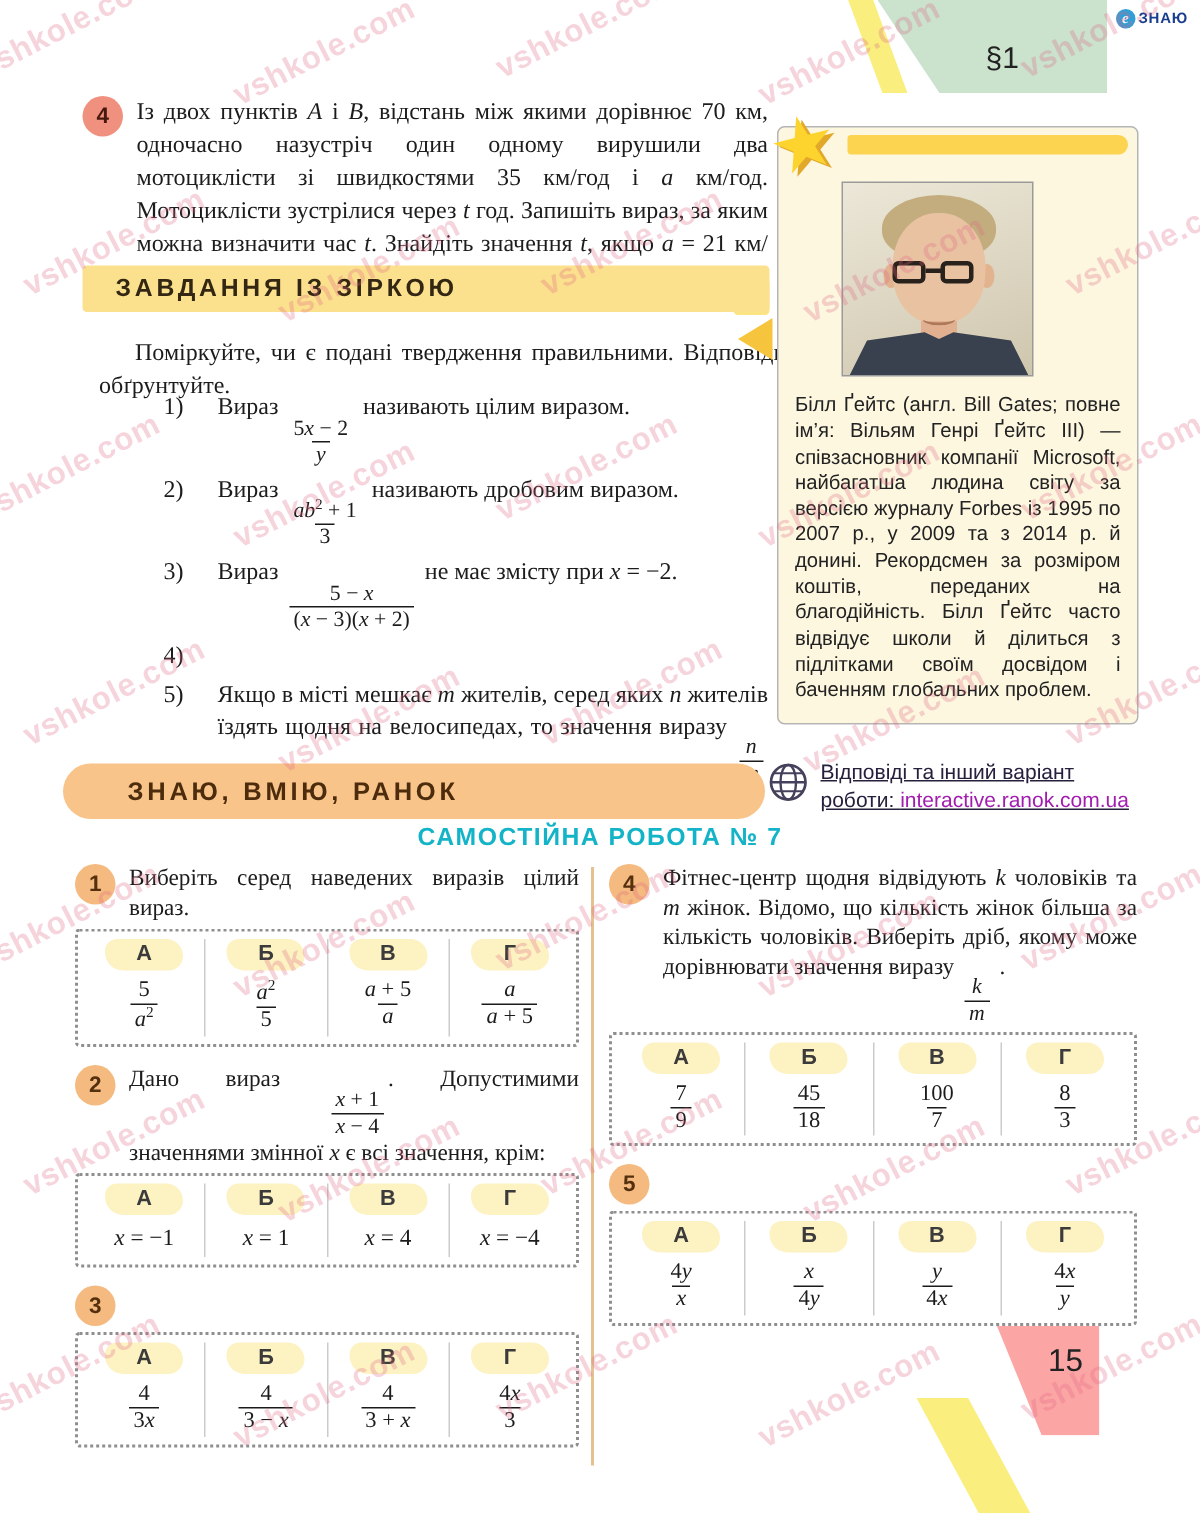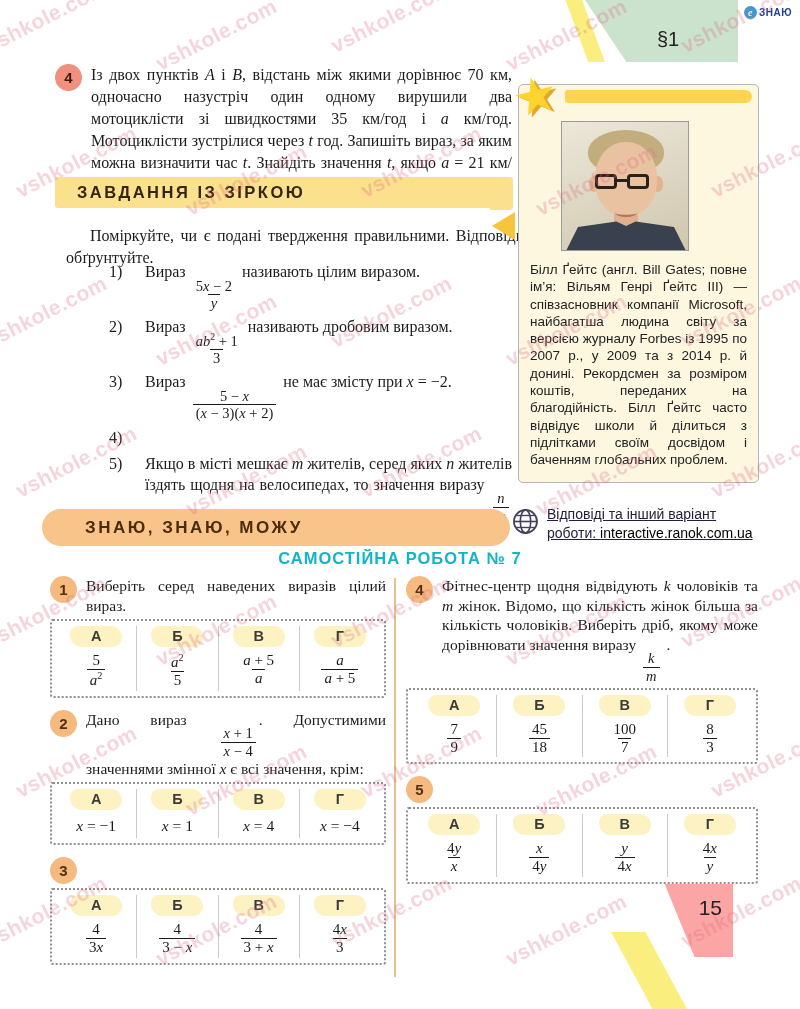--- a/index.html
+++ b/index.html
@@ -84,21 +84,21 @@
     clip-path:polygon(0 100%,10% 25%,42% 8%,50% 22%,58% 8%,90% 25%,100% 100%);}
   .card-text{position:absolute;left:11px;right:11px;top:176px;margin:0;text-align:justify;
     font:13.5px/17.3px "Liberation Sans",sans-serif;color:#222222;}
   
   #know-banner{position:absolute;left:42px;top:509px;width:468px;height:37px;background:#f8c489;
     border-radius:19px;display:flex;align-items:center;padding-left:43px;z-index:2;
     font:bold 17px "Liberation Sans",sans-serif;letter-spacing:2.5px;color:#4c2c0c;}
   #answers-note{position:absolute;left:512px;top:505px;width:250px;display:flex;gap:8px;z-index:2;}
   #answers-note svg{flex:0 0 auto;margin-top:3px;}
   #answers-note p{margin:0;font:14px/19px "Liberation Sans",sans-serif;color:#26203c;text-decoration:underline;}
-  #answers-note a{color:#000000;text-decoration:none;cursor:pointer;margin-top:40px;}
+  #answers-note a{color:#a21caf;text-decoration:none;cursor:pointer;margin-top:40px;}
   
   #sw-title{position:absolute;left:0;top:549px;width:800px;text-align:center;margin:0;z-index:2;
     font:bold 16.5px "Liberation Sans",sans-serif;color:#14b4c8;letter-spacing:1px;}
   #sw-cols{position:absolute;left:50px;top:576px;width:708px;display:flex;z-index:2;}
   #sw-left{width:336px;}
   #sw-divider{width:2px;background:#e5c18f;margin:2px 10px 0 8px;align-self:stretch;}
   #sw-right{flex:1;}
   .sw-head{display:flex;gap:9px;margin-bottom:3px;}
   .sw-head .ptext{flex:1;font-size:15.5px;line-height:19.5px;}
   .opts{border:2px dotted #8f8f8f;border-radius:3px;display:flex;padding:5px 4px;margin:4px 0 12px 0;background:#fff;}
@@ -222,21 +222,21 @@
       <div class="suit" data-interactable="false"></div>
       <div class="lens l" data-interactable="false"></div>
       <div class="lens r" data-interactable="false"></div>
       <div class="bridge" data-interactable="false"></div>
       <div class="mouth" data-interactable="false"></div>
     </div>
     <p class="card-text" data-interactable="false">Білл Ґейтс (англ. Bill Gates; повне ім’я: Вільям Генрі Ґейтс III) — співзасновник компанії Microsoft, найбагатша людина світу за версією журналу Forbes із 1995 по 2007 р., у 2009 та з 2014 р. й донині. Рекордсмен за розміром коштів, переданих на благодійність. Білл Ґейтс часто відвідує школи й ділиться з підлітками своїм досвідом і баченням глобальних проблем.</p>
   </aside>
 
   <div id="know-banner" data-interactable="false">
-    <span data-interactable="false">ЗНАЮ, ЗНАЮ, МОЖУ</span>
+    <span data-interactable="false">ЗНАЮ, ВМІЮ, РАНОК</span>
   </div>
   <div id="answers-note" data-interactable="false">
     <svg width="27" height="27" viewBox="0 0 27 27" data-interactable="false">
       <circle cx="13.5" cy="13.5" r="11.5" fill="none" stroke="#45415c" stroke-width="1.8"></circle>
       <ellipse cx="13.5" cy="13.5" rx="5.2" ry="11.5" fill="none" stroke="#45415c" stroke-width="1.6"></ellipse>
       <line x1="2" y1="13.5" x2="25" y2="13.5" stroke="#45415c" stroke-width="1.6"></line>
       <line x1="4" y1="7.5" x2="23" y2="7.5" stroke="#45415c" stroke-width="1.4"></line>
       <line x1="4" y1="19.5" x2="23" y2="19.5" stroke="#45415c" stroke-width="1.4"></line>
     </svg>
     <p data-interactable="false">

